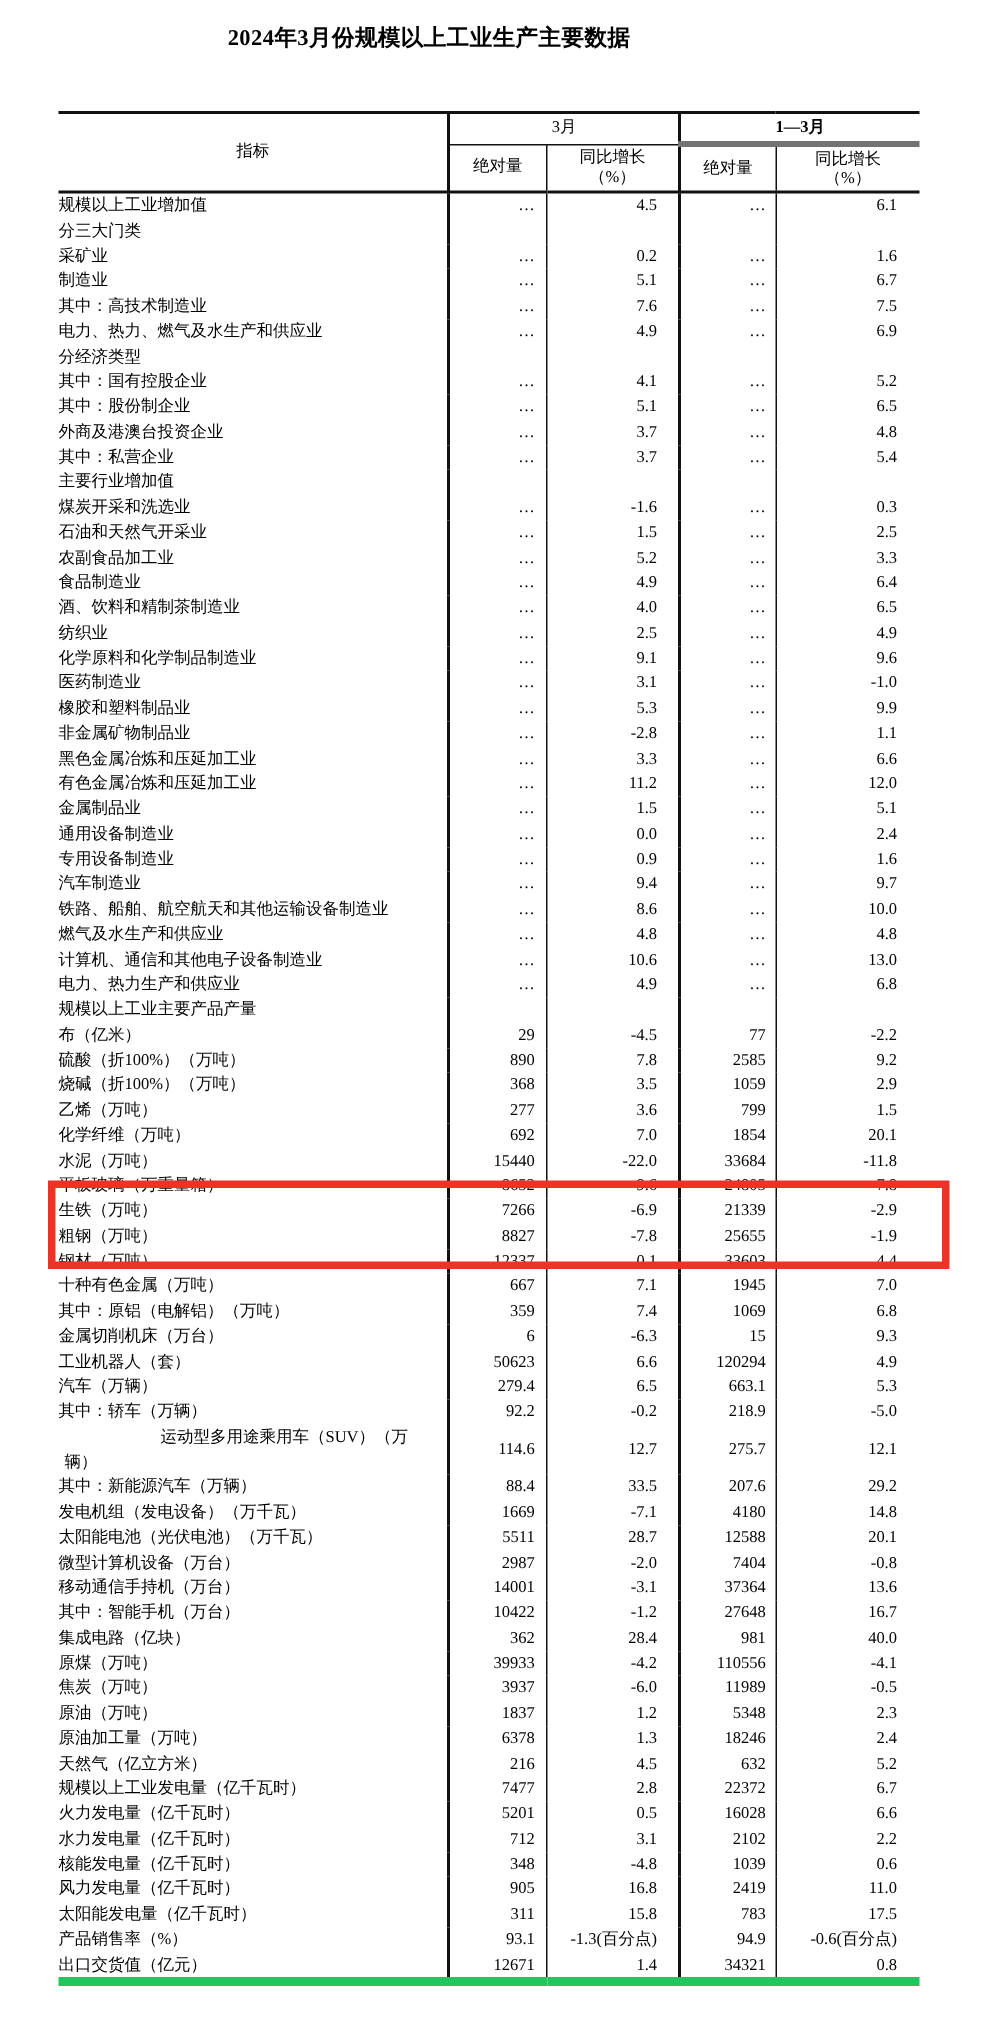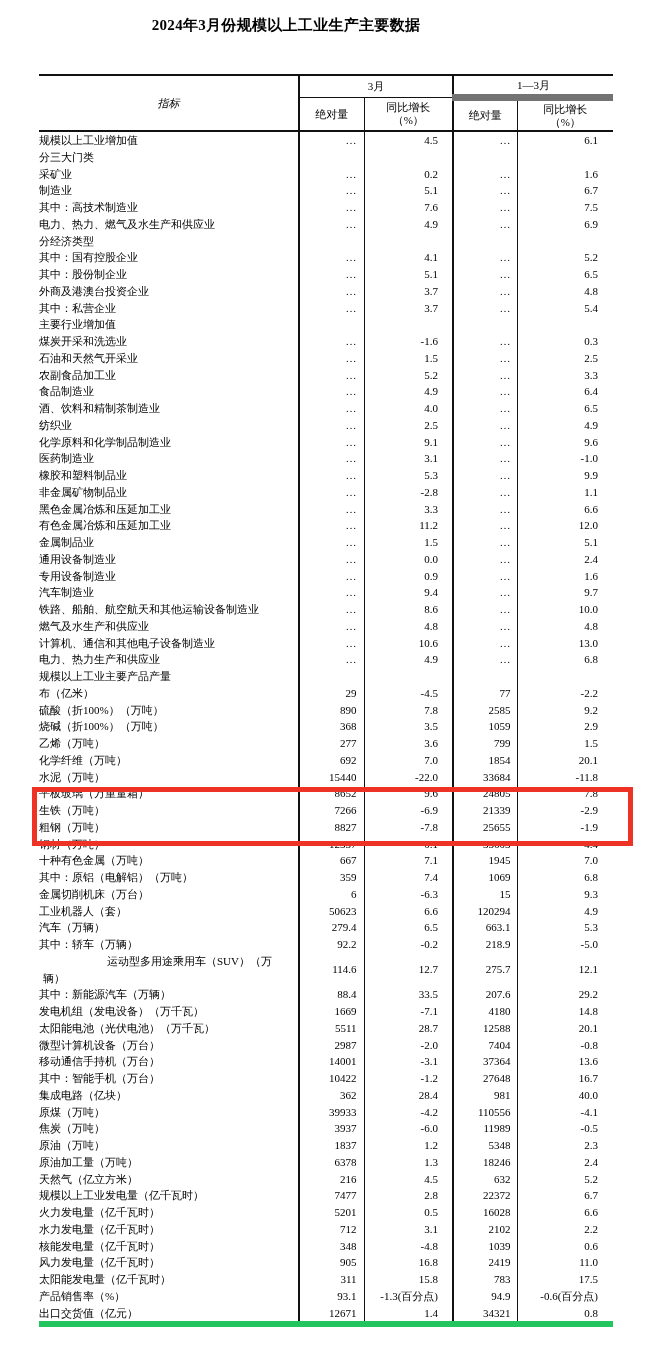--- a/index.html
+++ b/index.html
@@ -7,22 +7,22 @@
        font-family:"Liberation Serif","DejaVu Serif",serif;color:#000;}
   .title{position:absolute;top:16px;left:0;width:572px;text-align:center;
          font-size:15px;font-weight:bold;letter-spacing:0.3px;}
   table.t{position:absolute;left:39px;top:74px;width:574px;
           border-collapse:collapse;table-layout:fixed;font-size:11px;}
   .t th,.t td{padding:0;margin:0;border:0 solid #111;font-weight:normal;}
   
   thead th{vertical-align:middle;line-height:13px;}
   tr.hr1 th{border-top:2px solid #111;height:18px;}
   th.grp1{border-right:2px solid #111;border-bottom:1px solid #111;}
-  th.grp2{border-bottom:7px solid #737373;}
-  th.ind{border-right:2px solid #111;border-bottom:2px solid #111;font-style:italic;}
+  th.grp2{border-bottom:4px solid #737373;font-weight:bold;}
+  th.ind{border-right:2px solid #111;border-bottom:2px solid #111;}
   tr.hr2 th{height:29px;border-bottom:2px solid #111;}
   th.c2,td.c2{border-right:1px solid #111;}
   th.c3,td.c3{border-right:2px solid #111;}
   th.c4,td.c4{border-right:1px solid #111;}
   
   tbody td{height:16.75px;line-height:16.75px;vertical-align:middle;}
   tbody tr:last-child td{border-bottom:6px solid #22c55e;}
   td.lbl{text-align:left;white-space:nowrap;border-right:2px solid #111;}
   td.v{text-align:right;}
   td.c2{padding-right:7px;}

